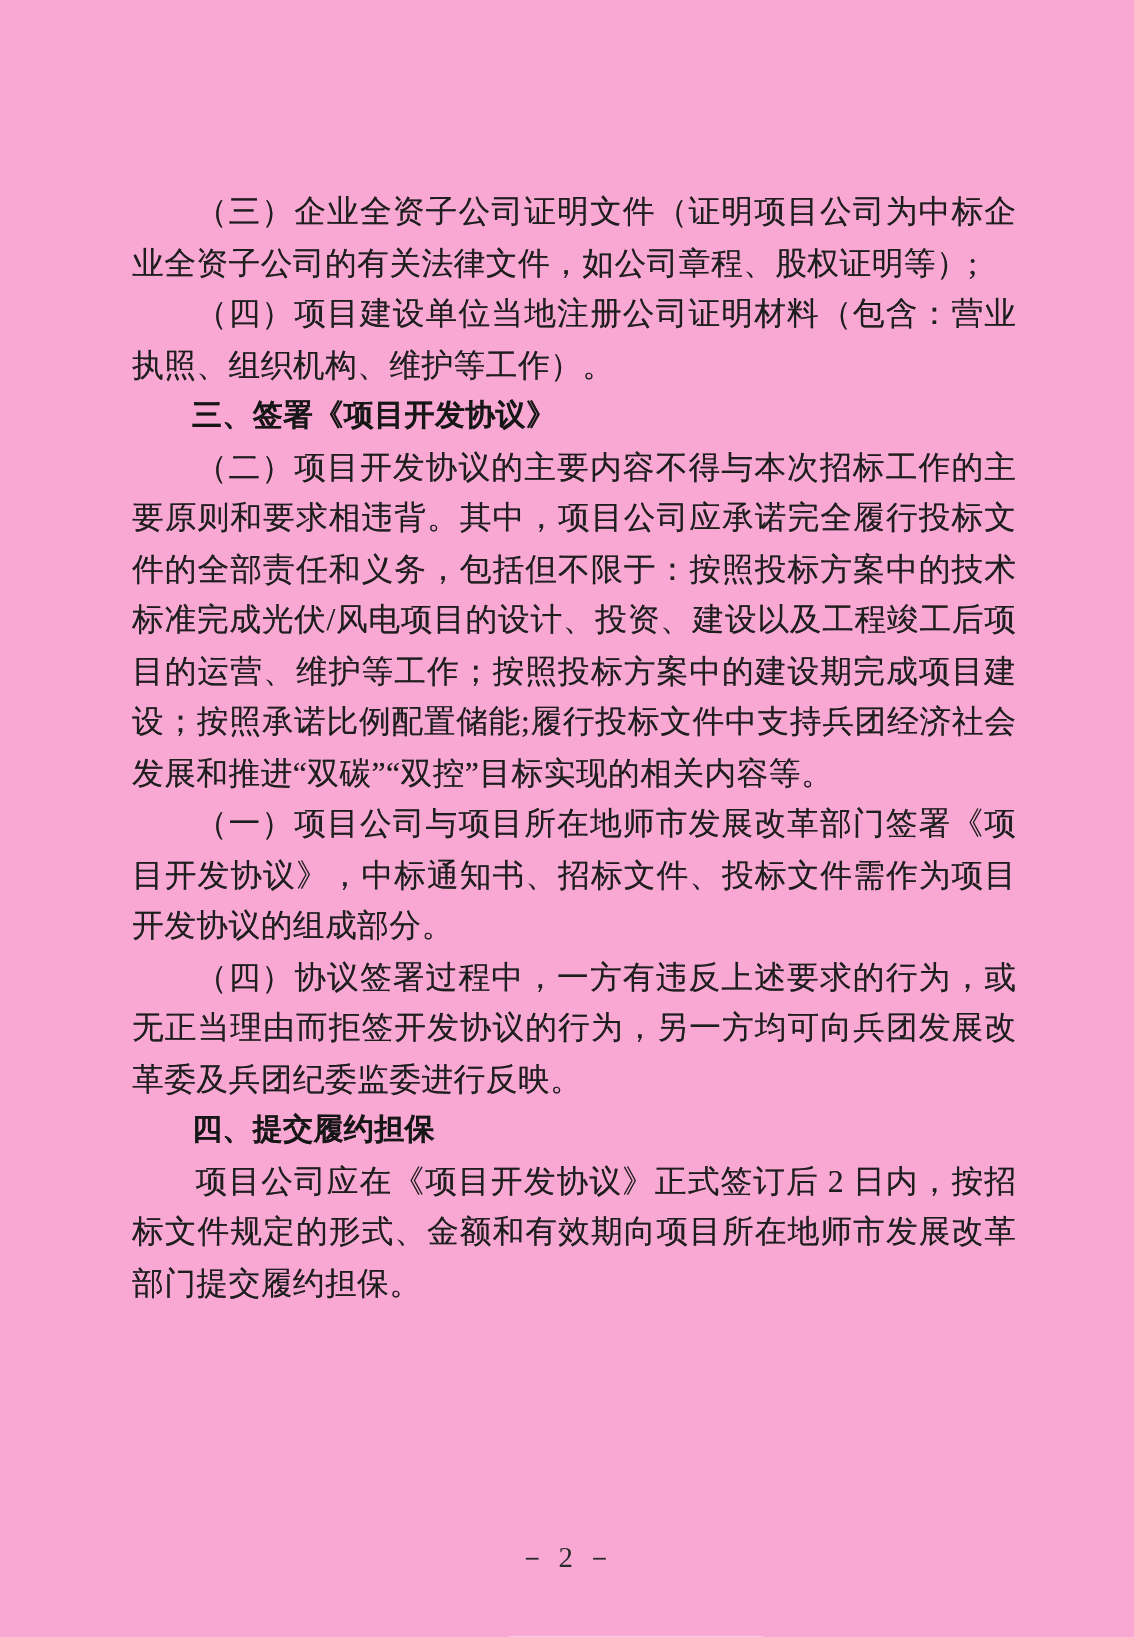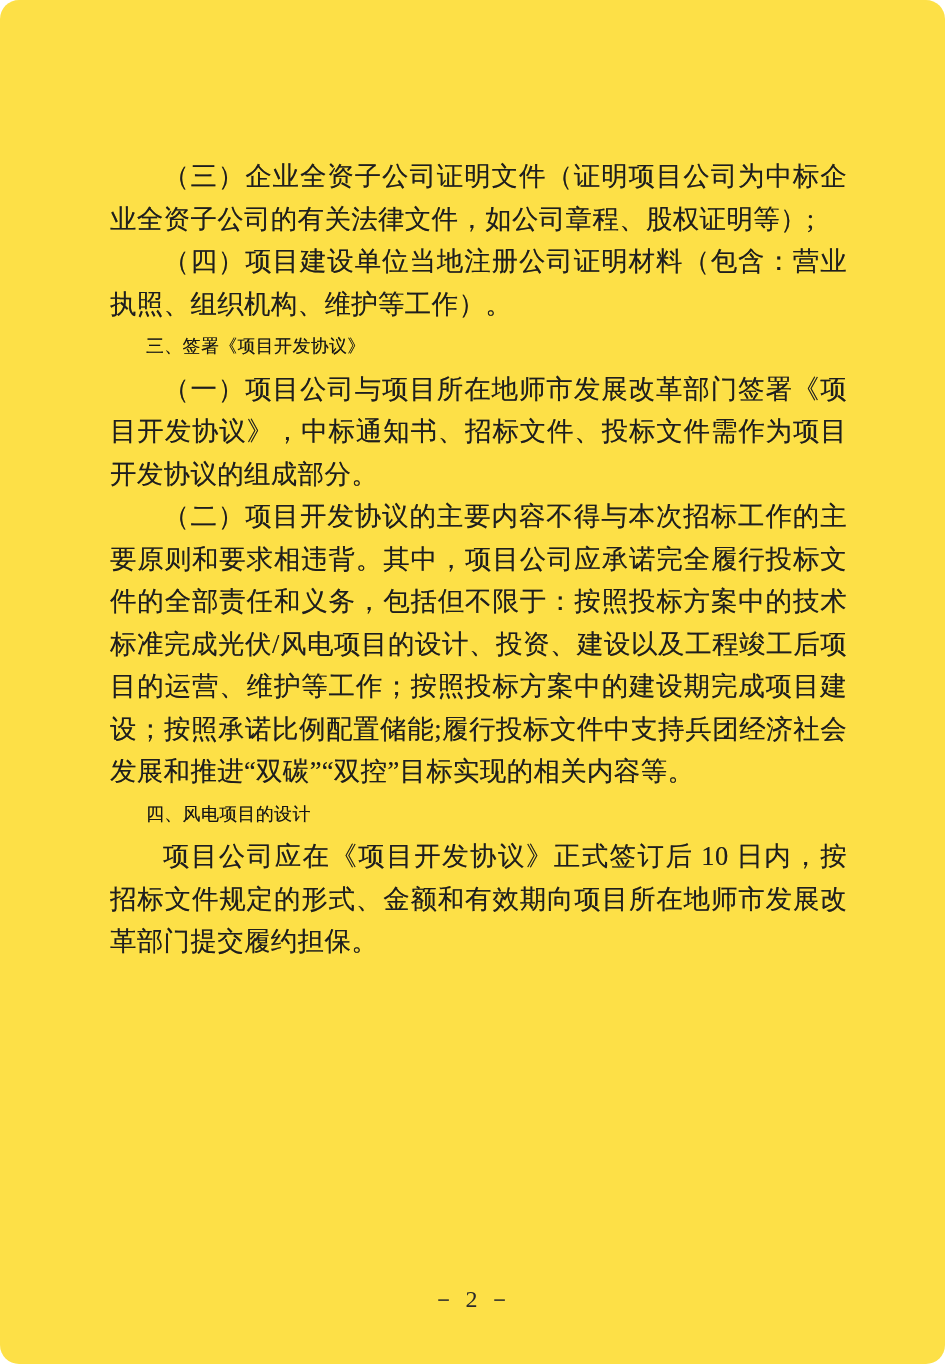--- a/index.html
+++ b/index.html
@@ -5,25 +5,24 @@
   * { margin: 0; padding: 0; box-sizing: border-box; }
 
   html, body {
     background: #ffffff;
   }
 
   .page {
     position: relative;
     width: 945px;
     height: 1364px;
-    background: #fde047;
+    background: #f9a8d4;
     overflow: hidden;
     font-family: "Liberation Serif", "DejaVu Serif", serif;
     color: #1e1e1e;
-    border-radius: 19px;
   }
 
   .content {
     position: absolute;
     left: 110px;
     top: 155px;
     width: 737px;
   }
 
   .para {
@@ -32,22 +31,22 @@
     text-align: justify;
     text-indent: 2em;
     letter-spacing: 0.3px;
     color: #1e1e1e;
     
     text-shadow: 0 0 0.4px rgba(30,30,30,0.55);
   }
 
   .heading {
     font-family: "Liberation Sans", "DejaVu Sans", sans-serif;
-    font-weight: normal;
-    font-size: 18px;
+    font-weight: bold;
+    font-size: 25px;
     line-height: 42.5px;
     text-indent: 2em;
     letter-spacing: 0.3px;
     color: #161616;
     text-shadow: 0 0 0.4px rgba(22,22,22,0.55);
   }
 
   .page-number {
     position: absolute;
     left: 0;
@@ -66,26 +65,27 @@
 
 <div class="page">
   <div class="content">
 
     <p class="para">（三）企业全资子公司证明文件（证明项目公司为中标企业全资子公司的有关法律文件，如公司章程、股权证明等）;</p>
 
     <p class="para">（四）项目建设单位当地注册公司证明材料（包含：营业执照、组织机构、维护等工作）。</p>
 
     <h2 class="heading">三、签署《项目开发协议》</h2>
 
+    <p class="para">（二）项目开发协议的主要内容不得与本次招标工作的主要原则和要求相违背。其中，项目公司应承诺完全履行投标文件的全部责任和义务，包括但不限于：按照投标方案中的技术标准完成光伏/风电项目的设计、投资、建设以及工程竣工后项目的运营、维护等工作；按照投标方案中的建设期完成项目建设；按照承诺比例配置储能;履行投标文件中支持兵团经济社会发展和推进“双碳”“双控”目标实现的相关内容等。</p>
+
     <p class="para">（一）项目公司与项目所在地师市发展改革部门签署《项目开发协议》，中标通知书、招标文件、投标文件需作为项目开发协议的组成部分。</p>
 
-    <p class="para">（二）项目开发协议的主要内容不得与本次招标工作的主要原则和要求相违背。其中，项目公司应承诺完全履行投标文件的全部责任和义务，包括但不限于：按照投标方案中的技术标准完成光伏/风电项目的设计、投资、建设以及工程竣工后项目的运营、维护等工作；按照投标方案中的建设期完成项目建设；按照承诺比例配置储能;履行投标文件中支持兵团经济社会发展和推进“双碳”“双控”目标实现的相关内容等。</p>
 
+    <p class="para">（四）协议签署过程中，一方有违反上述要求的行为，或无正当理由而拒签开发协议的行为，另一方均可向兵团发展改革委及兵团纪委监委进行反映。</p>
 
+    <h2 class="heading">四、提交履约担保</h2>
 
-    <h2 class="heading">四、风电项目的设计</h2>
-
-    <p class="para">项目公司应在《项目开发协议》正式签订后 10 日内，按招标文件规定的形式、金额和有效期向项目所在地师市发展改革部门提交履约担保。</p>
+    <p class="para">项目公司应在《项目开发协议》正式签订后 2 日内，按招标文件规定的形式、金额和有效期向项目所在地师市发展改革部门提交履约担保。</p>
 
   </div>
 
   <div class="page-number">－ 2 －</div>
 </div>
 
 </body></html>

